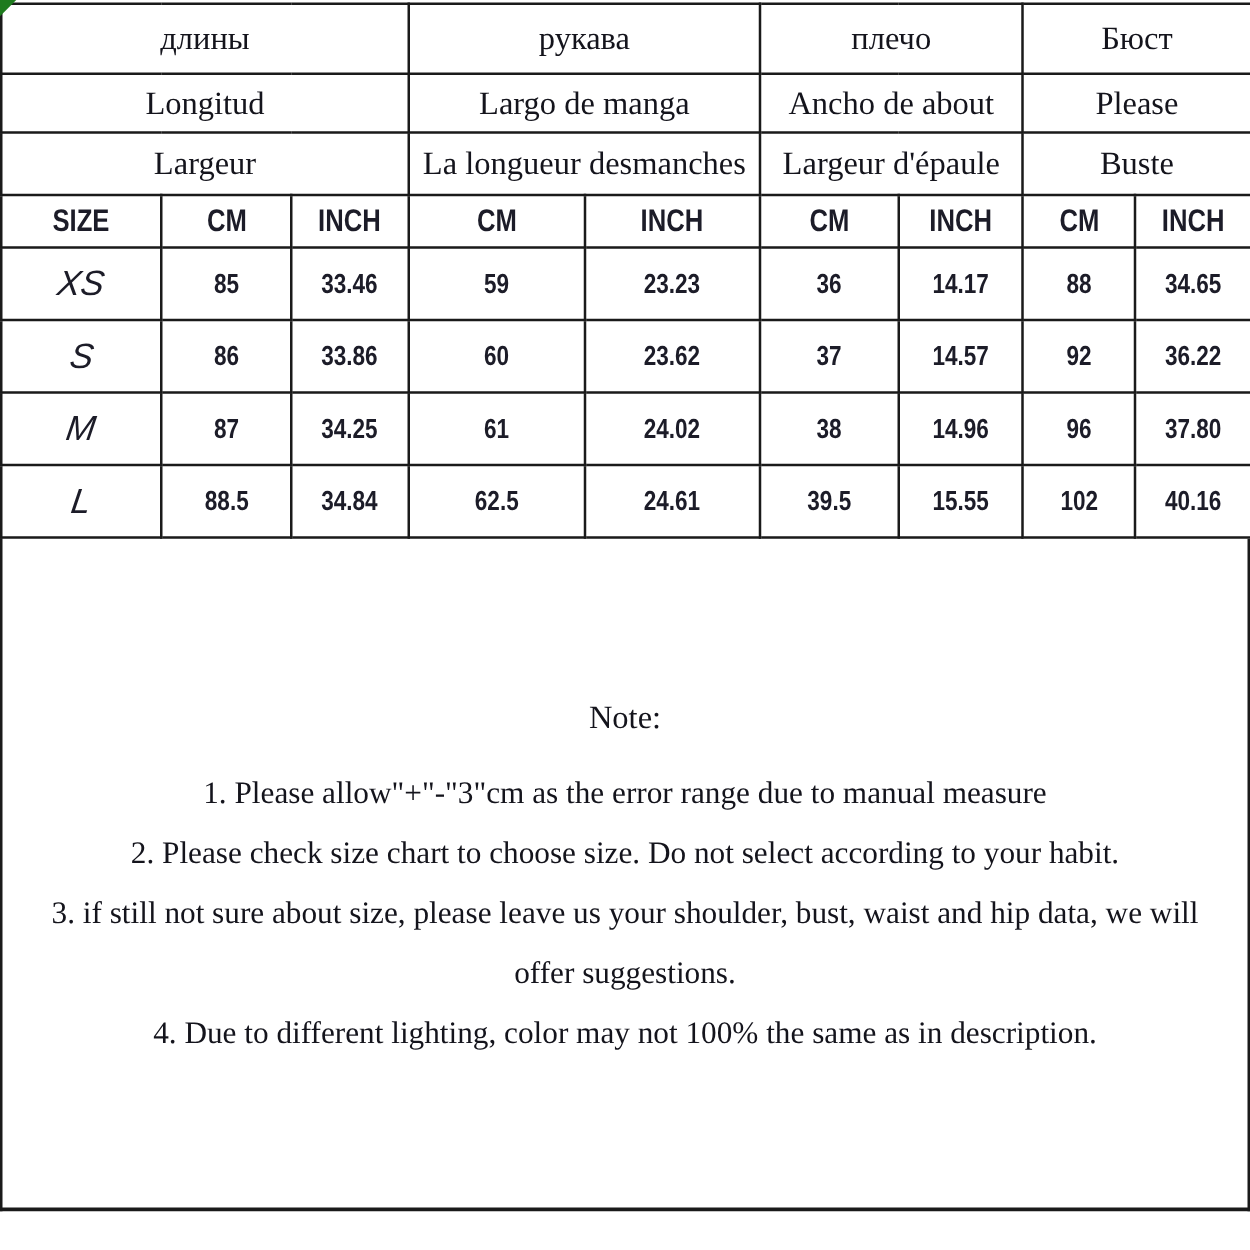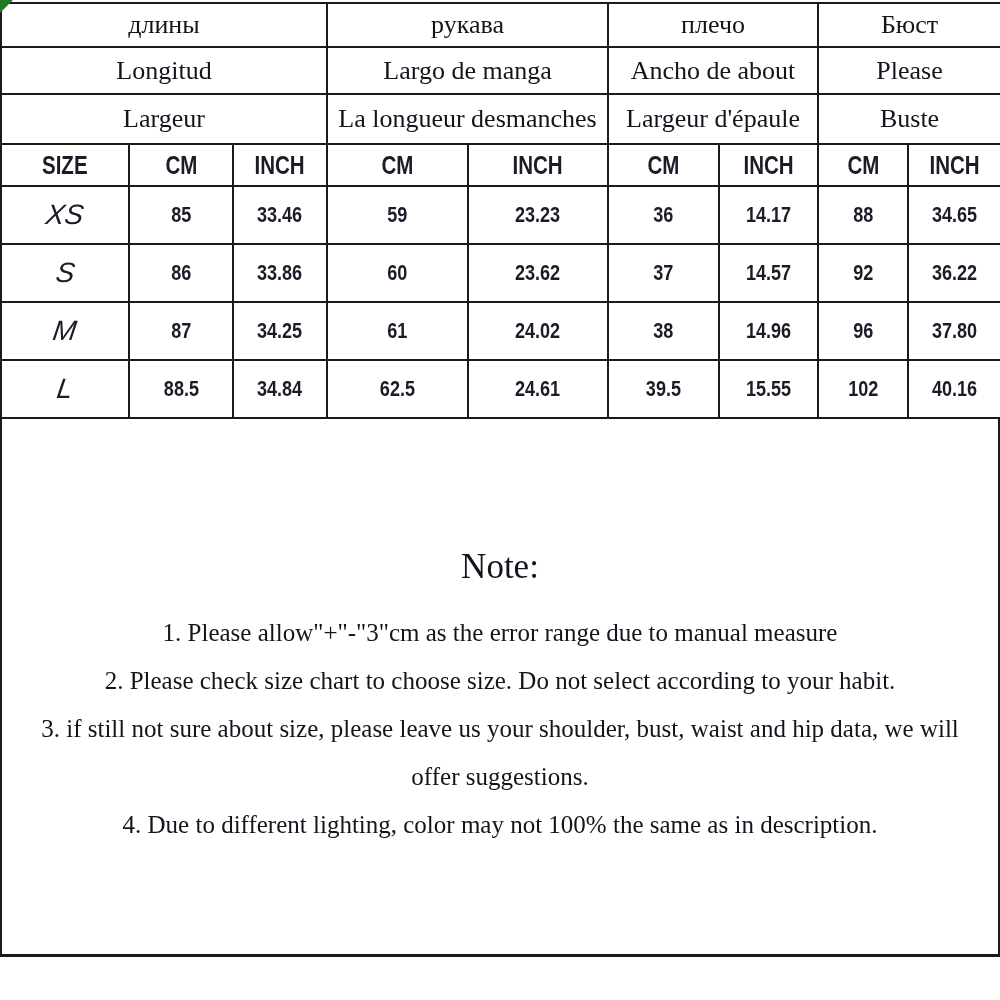--- a/index.html
+++ b/index.html
@@ -36,21 +36,21 @@
     overflow: hidden;
     white-space: nowrap;
   }
   
   tr.lang-row td {
     font-family: "Liberation Serif", serif;
     font-size: 26px;
     font-weight: 500;
   }
   tr.lang-en  { height: 46px; }
-  tr.lang-ru  { height: 44px; }
+  tr.lang-ru  { height: 56px; }
   tr.lang-es  { height: 47px; padding-left: 30px; }
   tr.lang-fr  { height: 50px; }
   tr.unit-row { height: 42px; }
   tr.data-row { height: 58px; }
   
   .cond {
     display: inline-block;
     font-family: "Liberation Sans", sans-serif;
     font-weight: 700;
     transform: scaleX(0.82);
@@ -73,21 +73,21 @@
     box-sizing: border-box;
     width: 1000px;
     height: 538px;
     border-left: 2px solid #1a1a1a;
     border-right: 2px solid #1a1a1a;
     border-bottom: 3px solid #1a1a1a;
     padding-top: 128px;
     text-align: center;
   }
   .note-title {
-    font-size: 35px;
+    font-size: 26px;
     font-weight: 500;
     margin-bottom: 22px;
   }
   .note-line {
     font-size: 25px;
     font-weight: 500;
     line-height: 48px;
     max-width: 950px;
     margin: 0 auto;
   }

